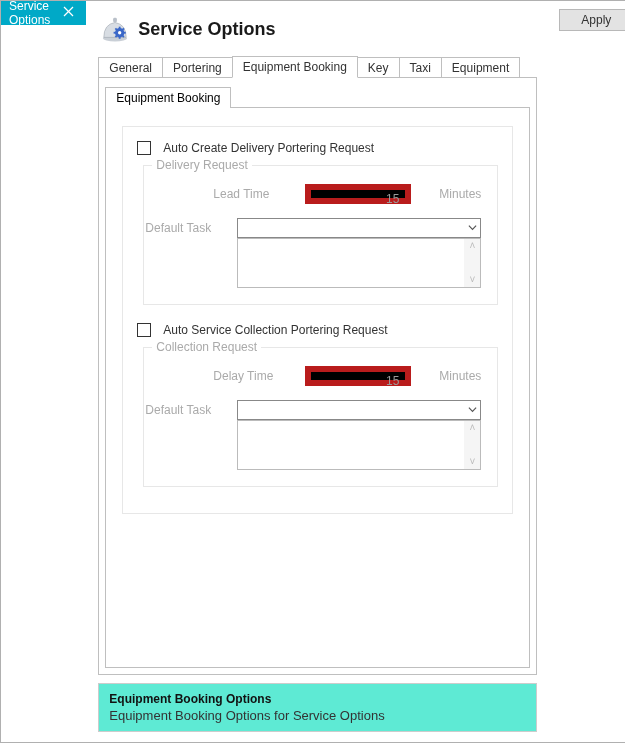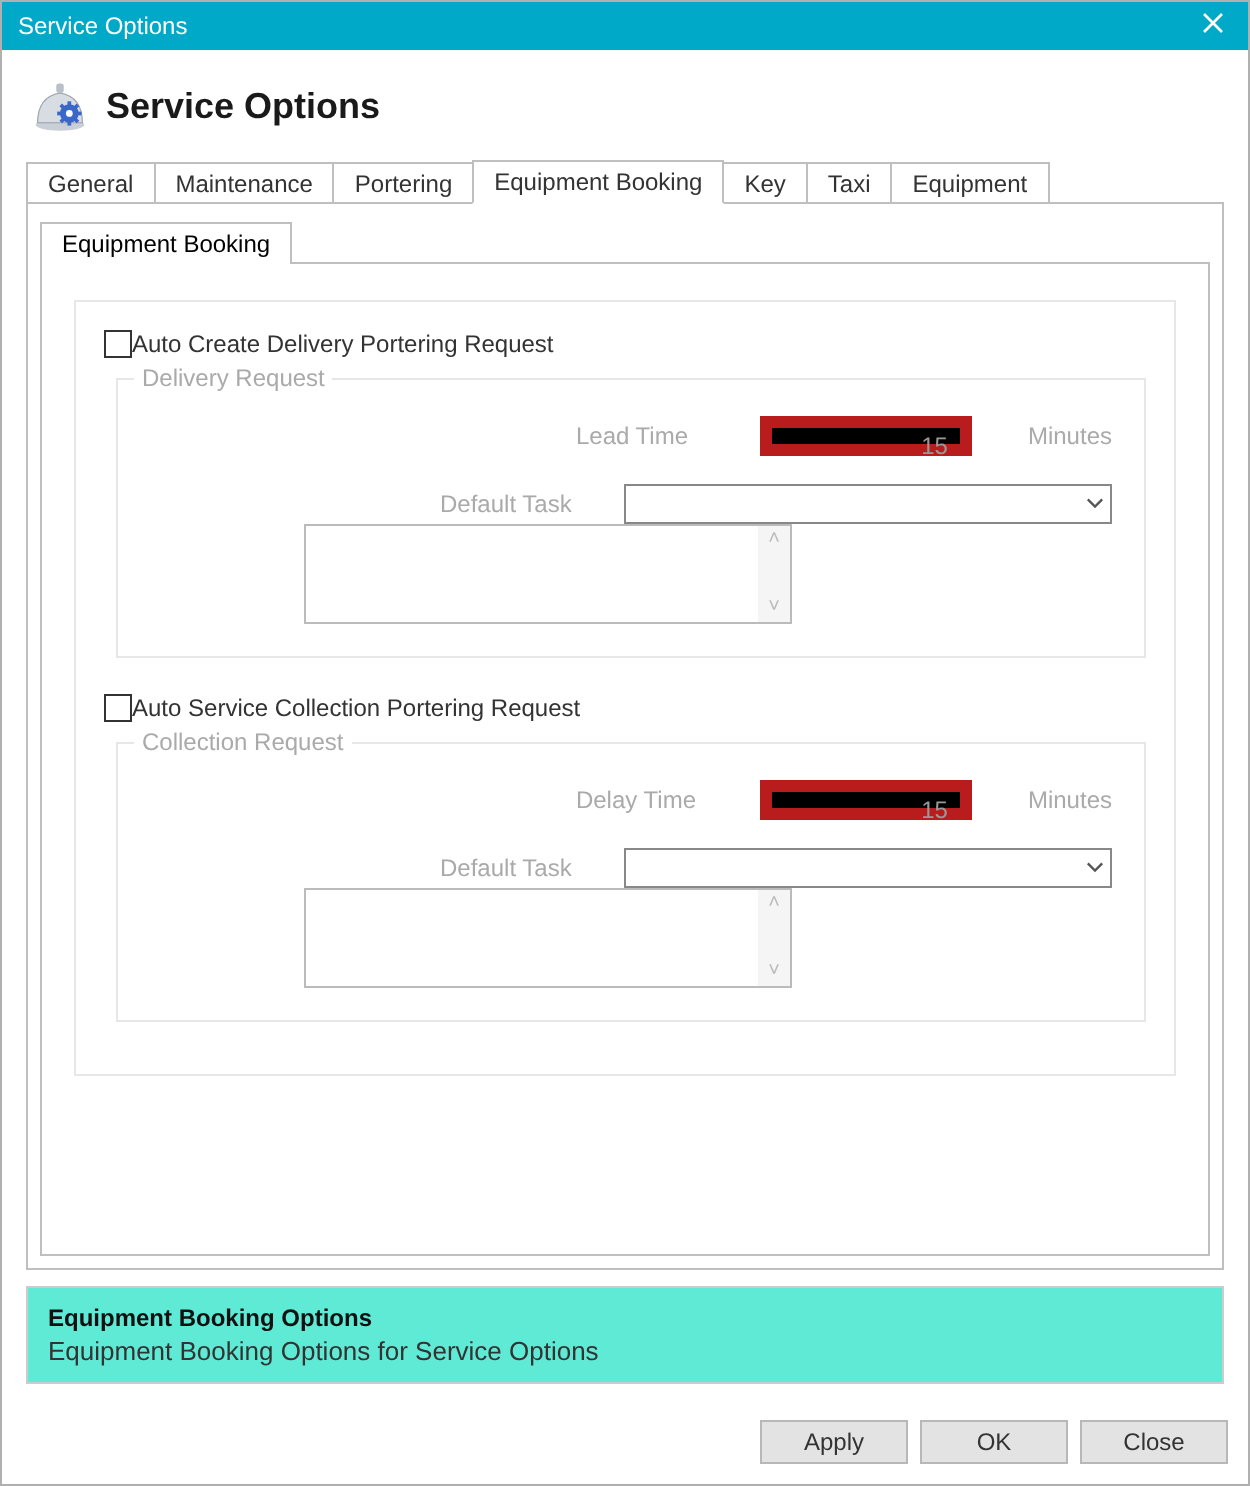--- a/index.html
+++ b/index.html
@@ -10,21 +10,21 @@
       width: 625px;
       height: 743px;
       overflow: hidden;
     }
     .window {
       width: 625px;
       height: 743px;
       background: #fff;
       border: 1px solid #b0b0b0;
       display: flex;
-      flex-direction: column;
+      flex-direction: row;
     }
     
     .titlebar {
       height: 24px;
       background: #00a9c7;
       color: #fff;
       display: flex;
       align-items: center;
       padding-left: 8px;
       font-size: 12px;
@@ -106,21 +106,21 @@
       padding: 18px 16px;
     }
     .inner-frame {
       border: 1px solid #e7e7e7;
       padding: 14px 14px 20px 14px;
     }
     
     .check-row {
       display: flex;
       align-items: center;
-      gap: 0;
+      gap: 12px;
       margin-bottom: 10px;
     }
     .checkbox {
       width: 14px;
       height: 14px;
       border: 1px solid #333;
       background: #fff;
     }
     .check-label { color: #333; }
     
@@ -263,21 +263,20 @@
             </g>
             <circle r="1.8" fill="#fff"></circle>
           </g>
         </svg>
       </span>
       <h1>Service Options</h1>
     </div>
 
     <div class="tabs">
       <div class="tab">General</div>
-      <div class="tab">Maintenance</div>
       <div class="tab">Portering</div>
       <div class="tab active">Equipment Booking</div>
       <div class="tab">Key</div>
       <div class="tab">Taxi</div>
       <div class="tab">Equipment</div>
     </div>
 
     <div class="tabpanel">
       <div class="inner-tabs">
         <div class="inner-tab">Equipment Booking</div>

